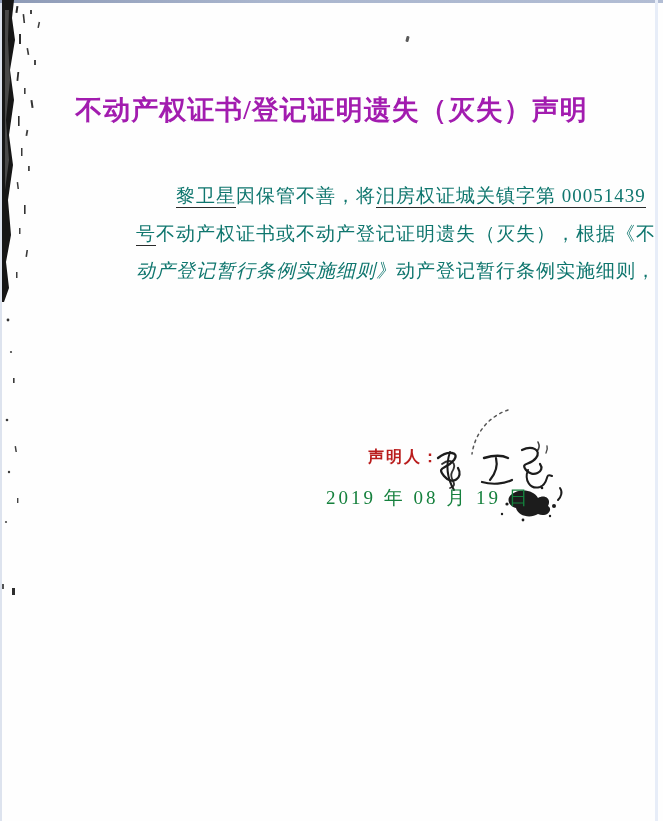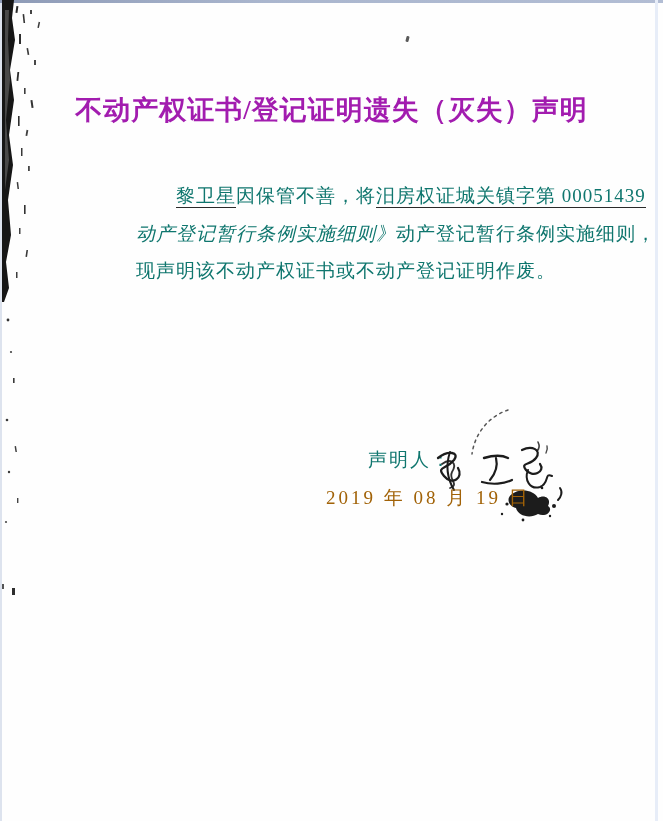--- a/index.html
+++ b/index.html
@@ -49,26 +49,27 @@
   .line{height:37.6px;line-height:37.6px;white-space:nowrap;}
   .indent{padding-left:40px;}
   .u{
     border-bottom:1.6px solid #2a2a2a;
     padding-bottom:1px;
   }
   .booktitle{font-style:italic;font-weight:400;}
   
   .signer-row{
     position:absolute;left:368px;top:447px;
-    font-size:19px;letter-spacing:2px;color:#0f766e;
+    font-size:16px;letter-spacing:2px;color:#b91c1c;
     white-space:nowrap;
+    font-weight:bold;
   }
   .date-row{
     position:absolute;left:326px;top:485px;
-    font-size:19px;letter-spacing:3px;color:#a16207;
+    font-size:19px;letter-spacing:3px;color:#15803d;
     white-space:nowrap;
   }
   .sig-svg{
     position:absolute;left:420px;top:406px;
   }
 </style>
 </head>
 <body>
 
 <div class="page">
@@ -113,24 +114,24 @@
 
   <div class="speck-mid"></div>
 
   <div class="doc-title">不动产权证书/登记证明遗失（灭失）声明</div>
 
   <div class="para">
     <div class="line indent">
       <span class="u">黎卫星</span><span>因保管不善，将</span><span class="u">汨房权证城关镇字第 00051439</span>
     </div>
     <div class="line">
-      <span class="booktitle">动产登记暂行条例实施细则》</span><span>动产登记暂行条例实施细则，</span>
+      <span class="u">号</span><span>不动产权证书或不动产登记证明遗失（灭失），根据《不</span>
     </div>
     <div class="line">
-      <span>现声明该不动产权证书或不动产登记证明作废。</span>
+      <span class="booktitle">动产登记暂行条例实施细则》</span><span>动产登记暂行条例实施细则，</span>
     </div>
   </div>
 
   <div class="signer-row">声明人：</div>
 
   <svg class="sig-svg" width="158" height="118" viewBox="0 0 158 118" aria-label="黎卫星">
     <g stroke="#1c1c1c" fill="none" stroke-linecap="round">
       <path d="M88,4 C70,10 55,26 52,48" stroke-width="1.5" stroke-dasharray="2.5,4" opacity="0.75"></path>
       <path d="M18,52 C28,44 40,46 34,54 C26,64 16,60 24,70 C32,80 44,72 38,62" stroke-width="2.3"></path>
       <path d="M30,46 C26,58 27,72 34,84" stroke-width="2"></path>

